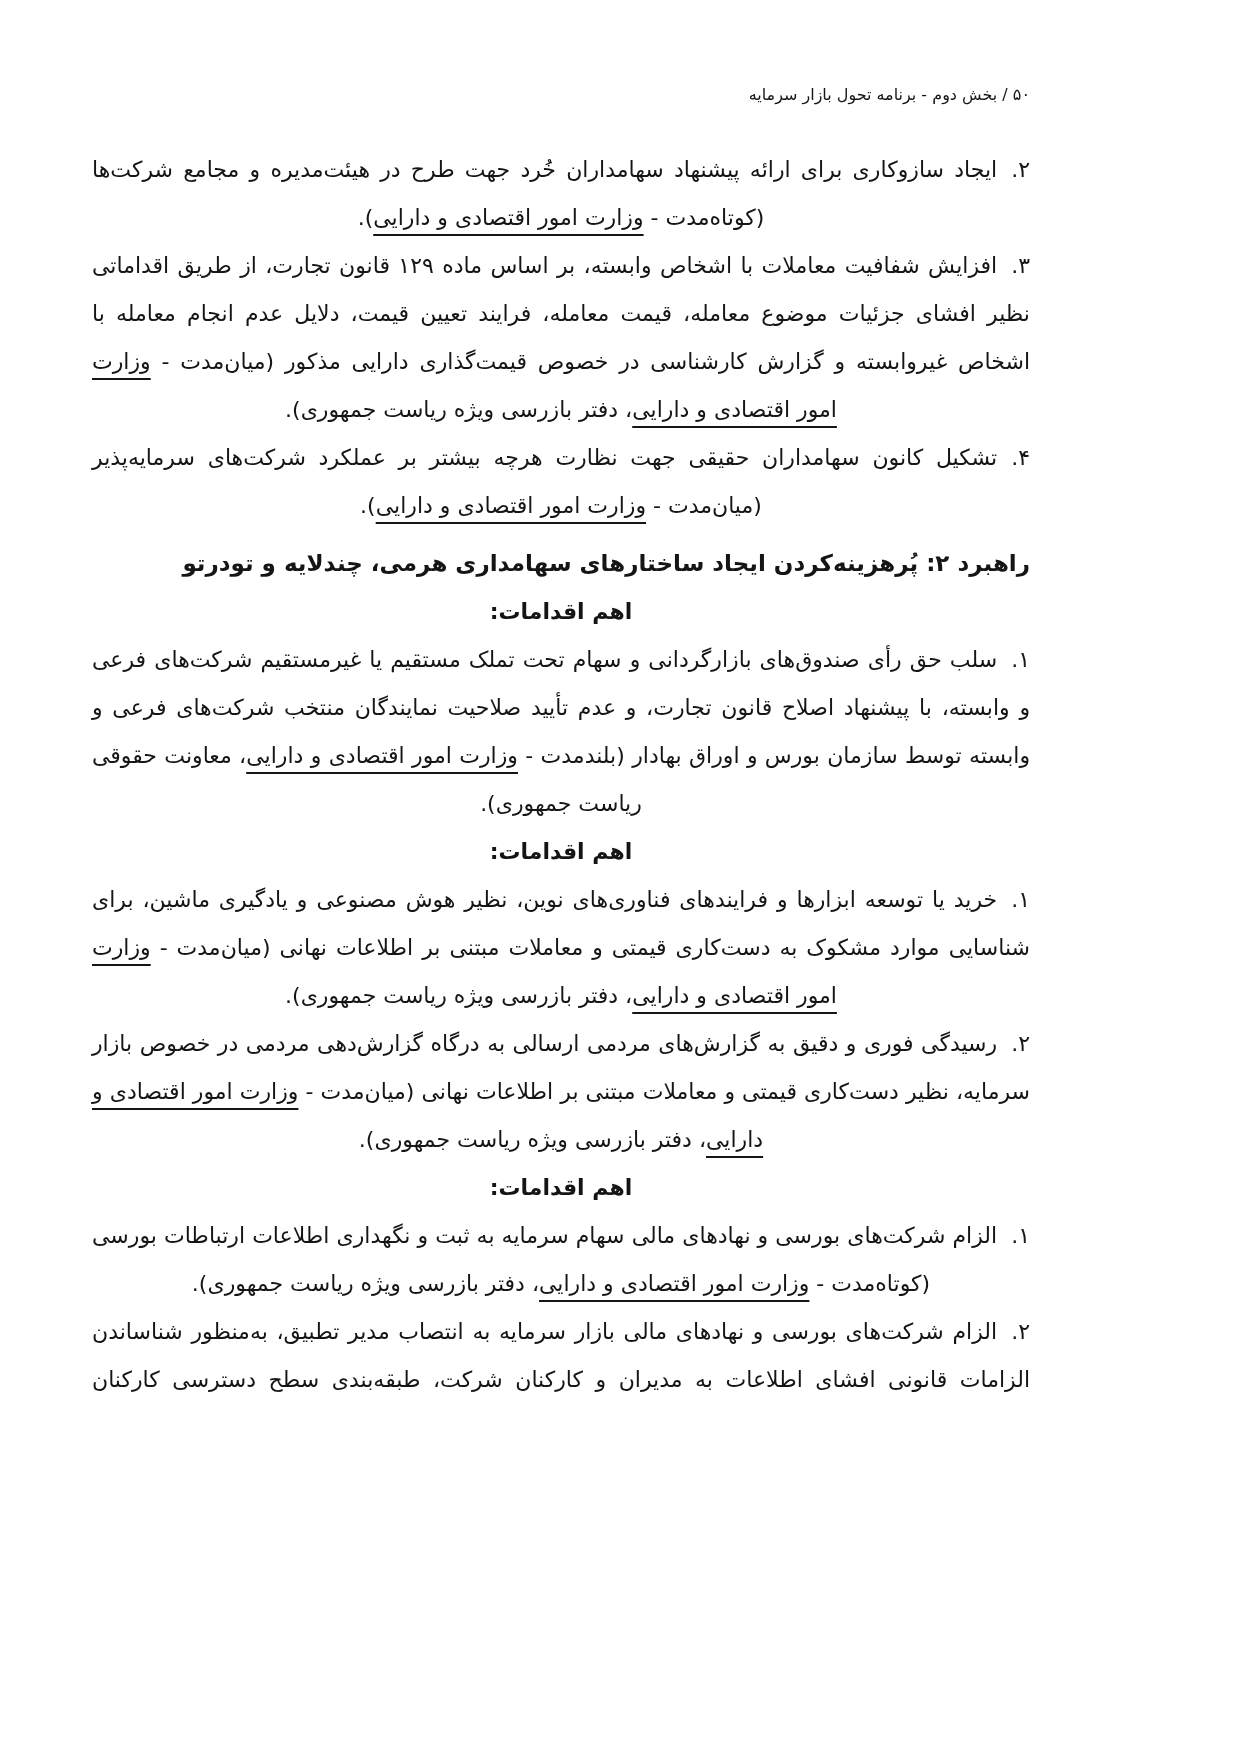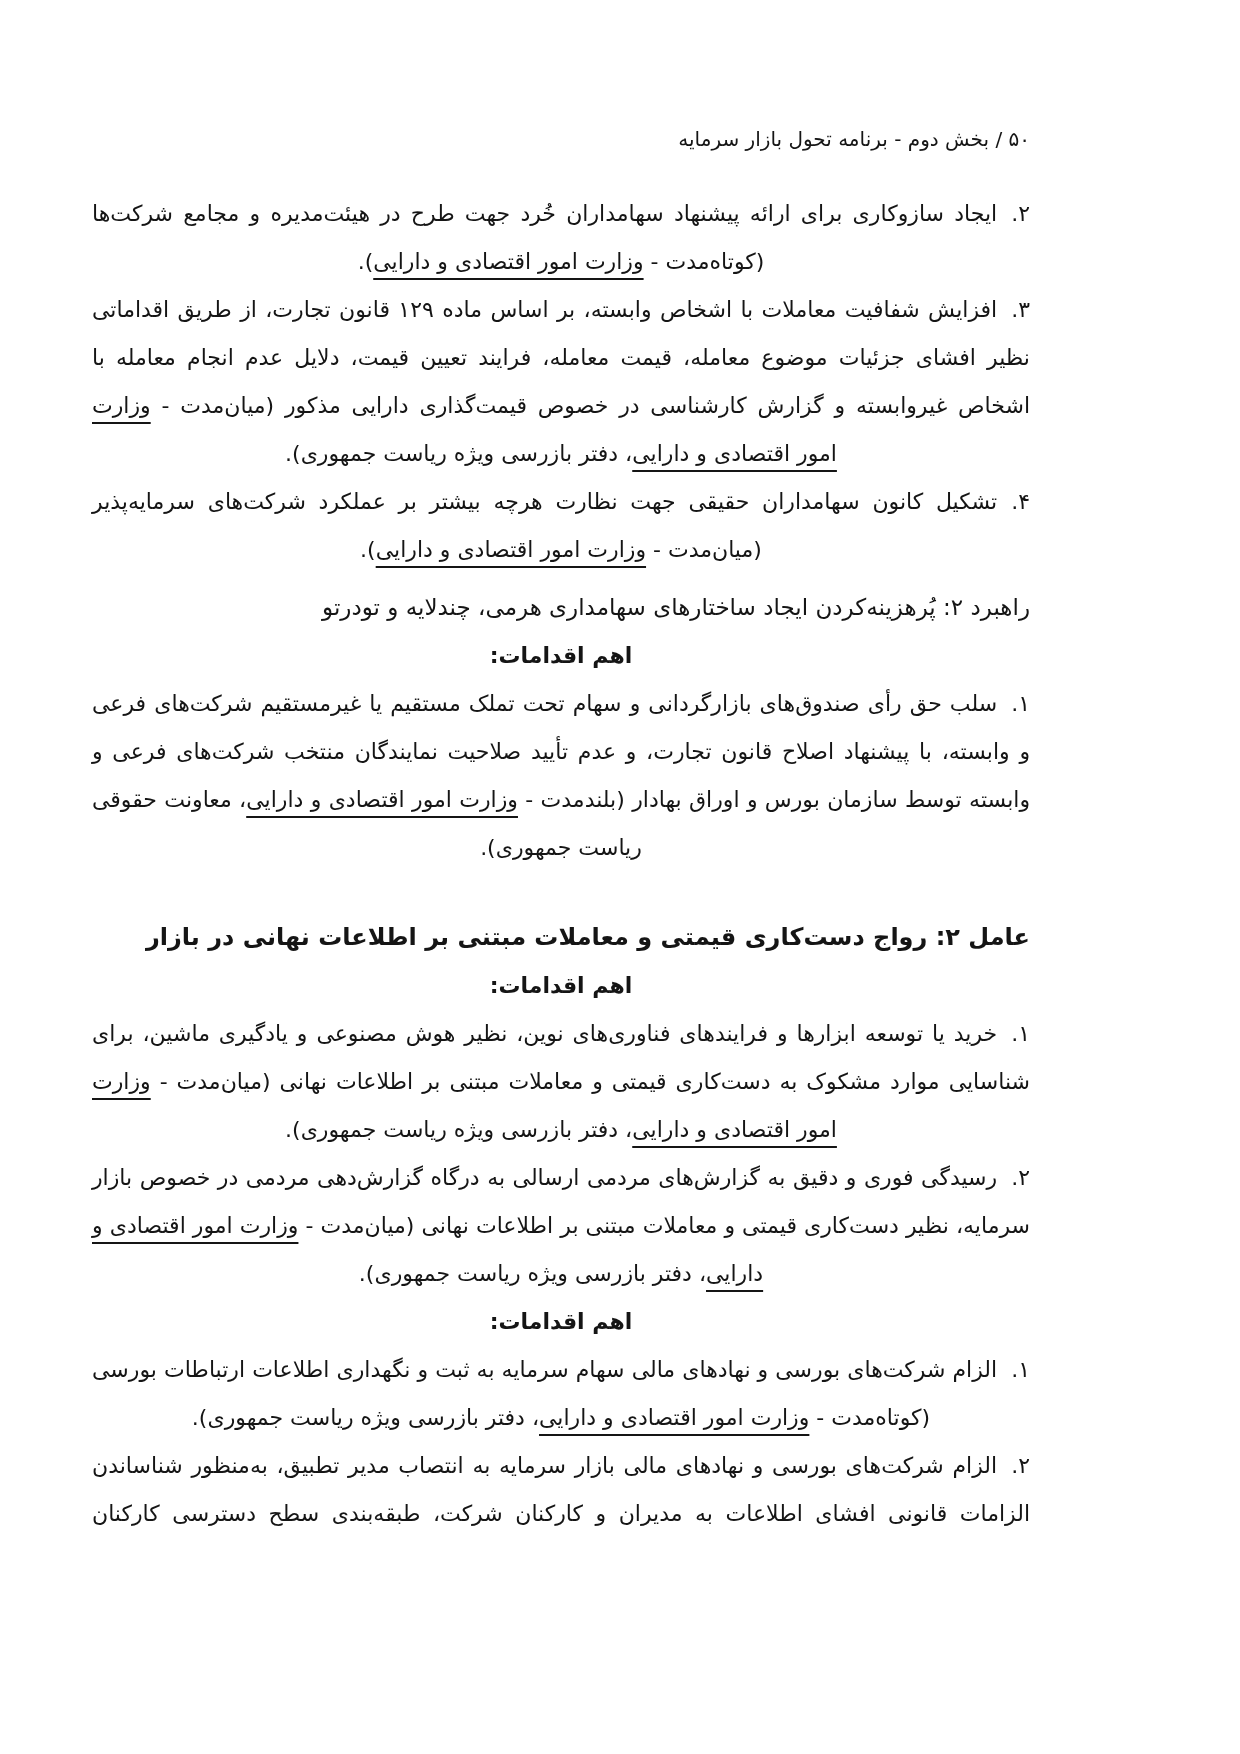--- a/index.html
+++ b/index.html
@@ -5,38 +5,37 @@
   html,body{margin:0;padding:0;background:#e8e8e8;}
   .page{
     width:1240px;height:1754px;margin:0 auto;background:#ffffff;
     direction:rtl;color:#151515;
     font-family:"DejaVu Sans",sans-serif;
     box-sizing:border-box;
     padding:80px 210px 0 92px;
     position:relative;overflow:hidden;
   }
   .header{
-    font-size:20px;line-height:30px;text-align:right;margin-bottom:36px;
+    font-size:16px;line-height:30px;text-align:right;margin-bottom:36px;
     letter-spacing:0;
-    margin-top:44px;
   }
   .ptext{
     margin:0;font-size:22px;line-height:48px;
     text-align:justify;text-align-last:center;
     -moz-text-align-last:center;
   }
   .ptext.flow{text-align-last:justify;-moz-text-align-last:justify;}
   .num{margin-left:14px;}
   .u{
     text-decoration:underline;
     text-underline-offset:9px;
     text-decoration-thickness:2px;
   }
   .strategy{
-    margin:0;font-size:23px;font-weight:normal;line-height:50px;
+    margin:0;font-size:23px;font-weight:bold;line-height:50px;
     text-align:right;
   }
   .strategy.wrap{
     text-align:justify;text-align-last:center;-moz-text-align-last:center;
   }
   .factor{
     margin:0;font-size:24px;font-weight:bold;line-height:50px;text-align:right;
   }
   .aham{
     font-size:22px;font-weight:bold;line-height:48px;text-align:center;
@@ -57,21 +56,20 @@
     <p class="ptext"><span class="num">۳.</span><span><span>افزایش شفافیت معاملات با اشخاص وابسته، بر اساس ماده ۱۲۹ قانون تجارت، از طریق اقداماتی نظیر افشای جزئیات موضوع معامله، قیمت معامله، فرایند تعیین قیمت، دلایل عدم انجام معامله با اشخاص غیروابسته و گزارش کارشناسی در خصوص قیمت‌گذاری دارایی مذکور (میان‌مدت - </span><span class="u">وزارت امور اقتصادی و دارایی</span><span>، دفتر بازرسی ویژه ریاست جمهوری).</span></span></p>
     <p class="ptext"><span class="num">۴.</span><span><span>تشکیل کانون سهامداران حقیقی جهت نظارت هرچه بیشتر بر عملکرد شرکت‌های سرمایه‌پذیر (میان‌مدت - </span><span class="u">وزارت امور اقتصادی و دارایی</span><span>).</span></span></p>
   </div>
 
   <h2 class="strategy gap-sm">راهبرد ۲: پُرهزینه‌کردن ایجاد ساختارهای سهامداری هرمی، چندلایه و تودرتو</h2>
   <div class="aham">اهم اقدامات:</div>
   <div>
     <p class="ptext"><span class="num">۱.</span><span><span>سلب حق رأی صندوق‌های بازارگردانی و سهام تحت تملک مستقیم یا غیرمستقیم شرکت‌های فرعی و وابسته، با پیشنهاد اصلاح قانون تجارت، و عدم تأیید صلاحیت نمایندگان منتخب شرکت‌های فرعی و وابسته توسط سازمان بورس و اوراق بهادار (بلندمدت - </span><span class="u">وزارت امور اقتصادی و دارایی</span><span>، معاونت حقوقی ریاست جمهوری).</span></span></p>
   </div>
 
-  <h2 class="factor gap-lg">عامل ۲: رواج دست‌کاری قیمتی و معاملات مبتنی بر اطلاعات نهانی در بازار</h2>
 
   <div class="aham">اهم اقدامات:</div>
   <div>
     <p class="ptext"><span class="num">۱.</span><span><span>خرید یا توسعه ابزارها و فرایندهای فناوری‌های نوین، نظیر هوش مصنوعی و یادگیری ماشین، برای شناسایی موارد مشکوک به دست‌کاری قیمتی و معاملات مبتنی بر اطلاعات نهانی (میان‌مدت - </span><span class="u">وزارت امور اقتصادی و دارایی</span><span>، دفتر بازرسی ویژه ریاست جمهوری).</span></span></p>
     <p class="ptext"><span class="num">۲.</span><span><span>رسیدگی فوری و دقیق به گزارش‌های مردمی ارسالی به درگاه گزارش‌دهی مردمی در خصوص بازار سرمایه، نظیر دست‌کاری قیمتی و معاملات مبتنی بر اطلاعات نهانی (میان‌مدت - </span><span class="u">وزارت امور اقتصادی و دارایی</span><span>، دفتر بازرسی ویژه ریاست جمهوری).</span></span></p>
   </div>
 
   <div class="aham">اهم اقدامات:</div>
   <div>
     <p class="ptext"><span class="num">۱.</span><span><span>الزام شرکت‌های بورسی و نهادهای مالی سهام سرمایه به ثبت و نگهداری اطلاعات ارتباطات بورسی (کوتاه‌مدت - </span><span class="u">وزارت امور اقتصادی و دارایی</span><span>، دفتر بازرسی ویژه ریاست جمهوری).</span></span></p>

